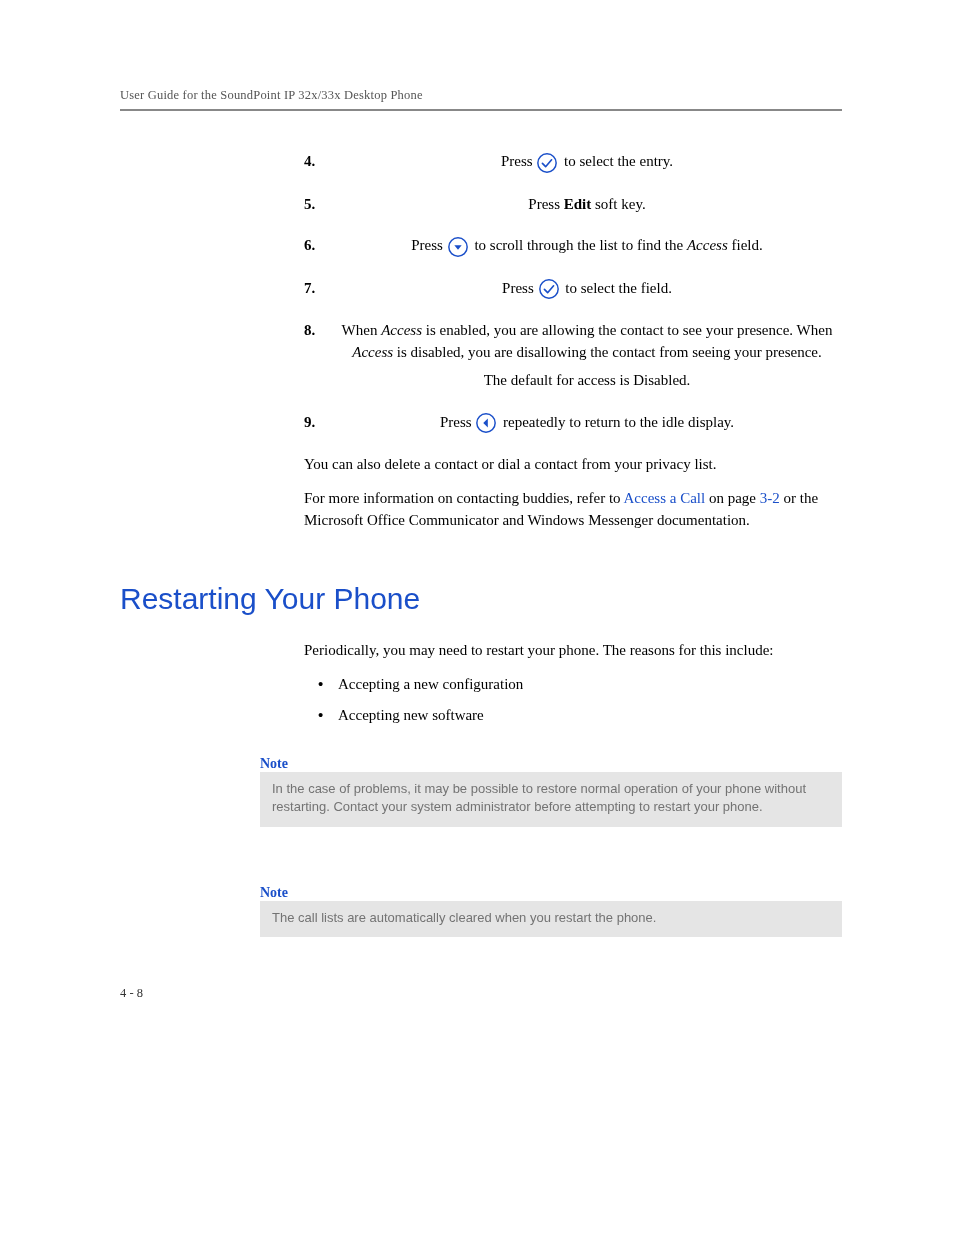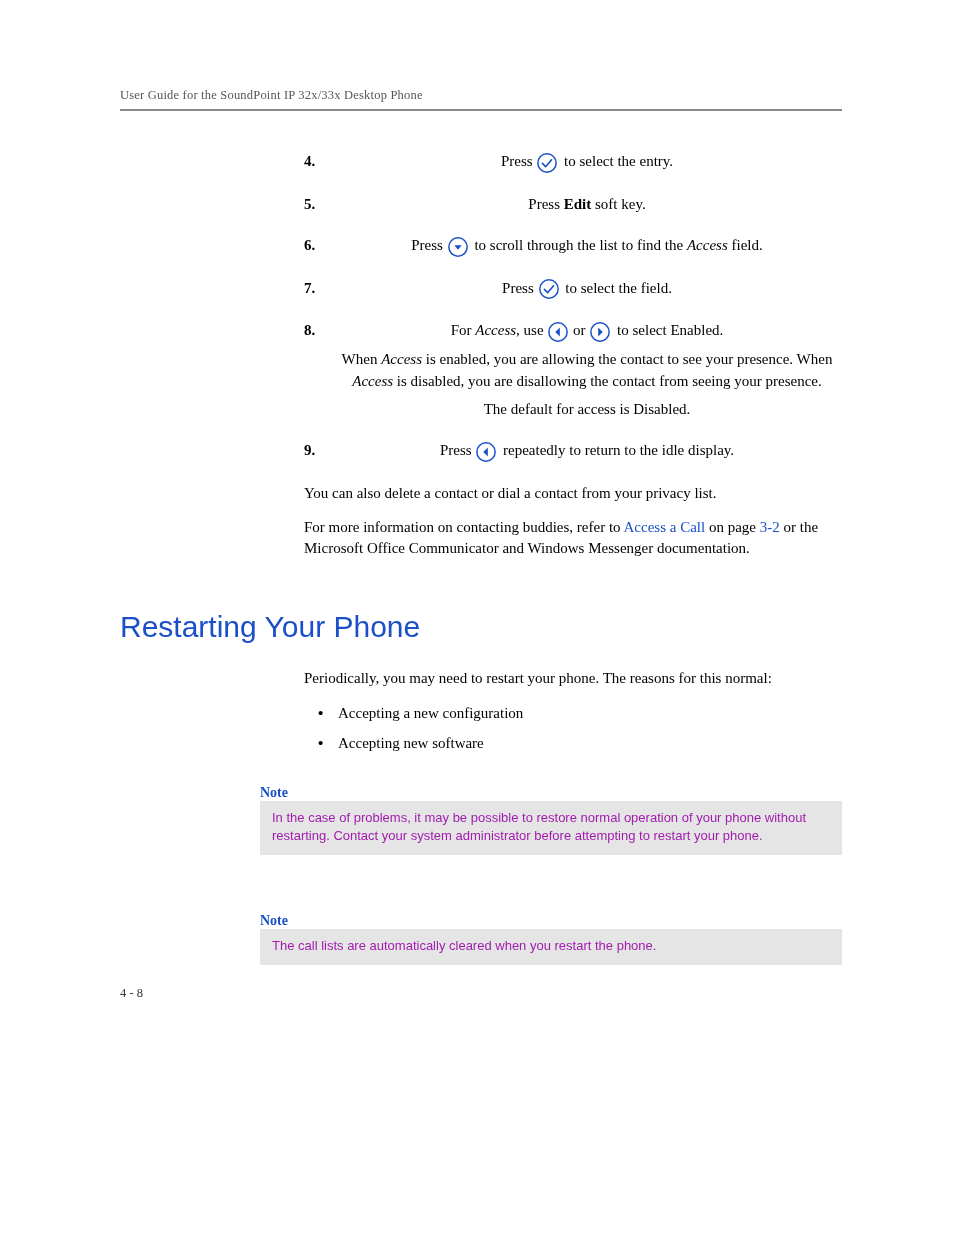--- a/index.html
+++ b/index.html
@@ -17,21 +17,21 @@
   .bold { font-weight: bold; font-family: Liberation Serif, serif; }
   .italic { font-style: italic; font-weight: normal; }
   .para { font-size: 15px; line-height: 1.45; margin-bottom: 12px; margin-left: 0; }
   .link { color: #1a4fc9; text-decoration: none; }
   .h1 { font-family: Futura, "Century Gothic", "Trebuchet MS", Arial, sans-serif; font-size: 30px; color: #1a4fc9; font-weight: 500; margin-top: 50px; margin-bottom: 24px; margin-left: 0; }
   .bullet-list { margin-left: 14px; }
   .bullet-item { display: flex; align-items: flex-start; font-size: 15px; line-height: 1.5; margin-bottom: 8px; }
   .bullet-dot { min-width: 20px; font-weight: bold; }
   .note-block { display: flex; margin-top: 24px; flex-direction: column; }
   .note-label { width: 92px; min-width: 92px; font-family: "Times New Roman", serif; font-weight: bold; font-size: 14px; color: #1a4fc9; padding-top: 6px; padding-left: 0; }
-  .note-body { flex: 1; background: #e5e5e5; padding: 8px 12px 10px 12px; font-family: Arial, Helvetica, sans-serif; font-size: 13px; line-height: 1.4; color: #a21caf; }
+  .note-body { flex: 1; background: #e5e5e5; padding: 8px 12px 10px 12px; font-family: Arial, Helvetica, sans-serif; font-size: 13px; line-height: 1.4; color: #737373; }
   .page-number { position: absolute; bottom: 92px; left: 120px; font-size: 12.5px; color: #333; }
   .note-spacer { height: 28px; }
 </style>
 </head>
 <body>
 
 <div class="page">
 
   <div class="running-header">User Guide for the SoundPoint IP 32x/33x Desktop Phone</div>
 
@@ -91,37 +91,20 @@
           </span>
           <span class="after-text"> to select the field.</span>
         </p>
       </div>
     </div>
 
     <div class="ol-item">
       <div class="ol-num">8.</div>
       <div class="ol-body">
         <p>
-          <span>For </span><span class="italic">Access</span><span>, use </span>
-          <span class="inline-icon">
-            <svg viewBox="0 0 24 24">
-                <circle cx="12" cy="12" r="10" fill="none" stroke="#1a4fc9" stroke-width="1.6"></circle>
-                <path d="M14 7 L9 12 L14 17 Z" fill="#1a4fc9"></path>
-              </svg>
-          </span>
-          <span> or </span>
-          <span class="inline-icon">
-            <svg viewBox="0 0 24 24">
-                <circle cx="12" cy="12" r="10" fill="none" stroke="#1a4fc9" stroke-width="1.6"></circle>
-                <path d="M10 7 L15 12 L10 17 Z" fill="#1a4fc9"></path>
-              </svg>
-          </span>
-          <span class="after-text"> to select Enabled.</span>
-        </p>
-        <p>
           <span>When </span><span class="italic">Access</span><span> is enabled, you are allowing the contact to see your presence. When </span><span class="italic">Access</span><span> is disabled, you are disallowing the contact from seeing your presence.</span>
         </p>
         <p>The default for access is Disabled.</p>
       </div>
     </div>
 
     <div class="ol-item">
       <div class="ol-num">9.</div>
       <div class="ol-body">
         <p>
@@ -142,21 +125,21 @@
     <p class="para">
       <span>For more information on contacting buddies, refer to </span><a href="#" class="link">Access a Call</a><span> on page </span><a href="#" class="link">3-2</a><span> or the Microsoft Office Communicator and Windows Messenger documentation.</span>
     </p>
 
   </div>
 
   <h1 class="h1">Restarting Your Phone</h1>
 
   <div class="content-block">
 
-    <p class="para">Periodically, you may need to restart your phone. The reasons for this normal:</p>
+    <p class="para">Periodically, you may need to restart your phone. The reasons for this include:</p>
 
     <div class="bullet-list">
       <div class="bullet-item">
         <div class="bullet-dot">•</div>
         <div>Accepting a new configuration</div>
       </div>
       <div class="bullet-item">
         <div class="bullet-dot">•</div>
         <div>Accepting new software</div>
       </div>

